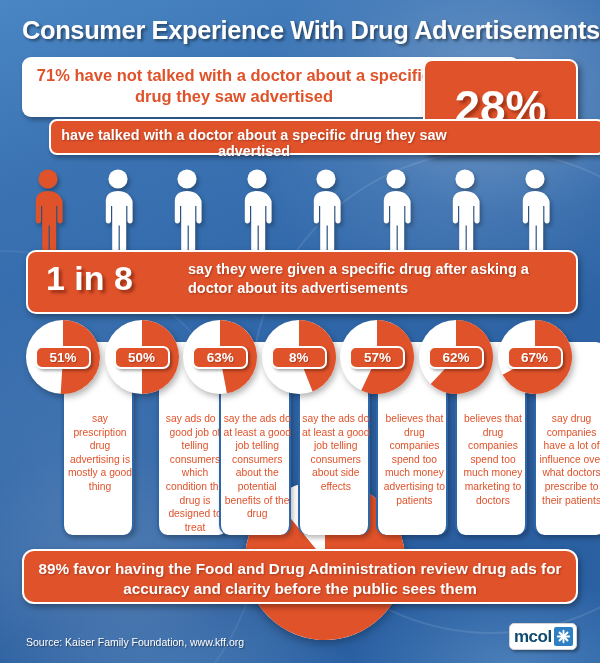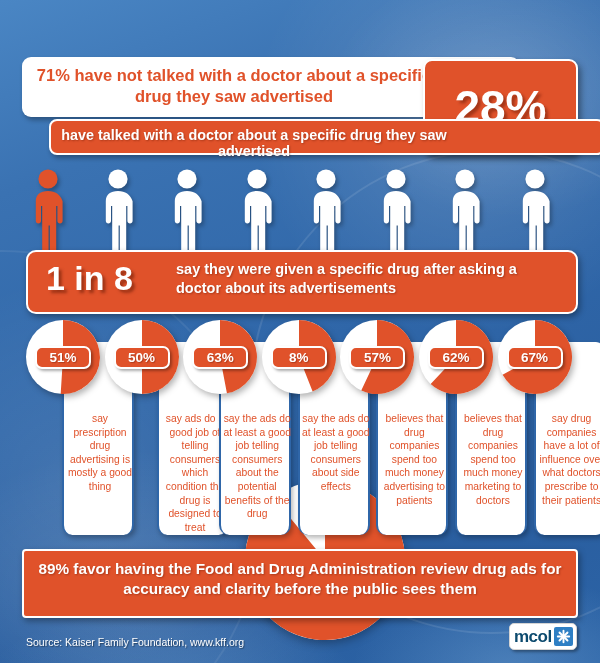--- a/index.html
+++ b/index.html
@@ -79,21 +79,21 @@
     background:#E0522A;border-radius:10px;border:2px solid #fff;box-sizing:border-box;
     box-shadow:2px 3px 6px rgba(0,0,0,.35);
     padding-left:46px;
   }
   .oie-big{
     position:absolute;left:18px;top:3px;
     color:#fff;font-weight:bold;font-size:34px;line-height:46px;
     text-shadow:3px 3px 3px rgba(90,20,0,.5);
   }
   .oie-txt{
-    position:absolute;left:148px;top:8px;width:370px;
+    position:absolute;left:160px;top:8px;width:370px;
     color:#fff;font-weight:bold;font-size:14.5px;line-height:18.5px;
     text-shadow:1px 1px 2px rgba(90,20,0,.4);
   }
 
   
   .bigpie{position:absolute;left:245px;top:480px;width:160px;height:160px;
           filter:drop-shadow(0 3px 5px rgba(0,0,0,.30));}
 
   
   .cards{position:absolute;left:26px;top:320px;width:552px;height:215px;}
@@ -114,22 +114,22 @@
   .pct{
     position:absolute;top:26px;width:56px;height:23px;
     background:#E0522A;border:2px solid #fff;border-radius:7px;box-sizing:border-box;
     color:#ffffff;font-weight:bold;font-size:13.5px;line-height:19px;text-align:center;
     z-index:5;box-shadow:2px 2px 3px rgba(0,0,0,.33);
     text-shadow:1px 1px 1px rgba(90,20,0,.35);
   }
 
   
   .fda{
-    position:absolute;left:22px;top:549px;width:556px;height:69px;
-    background:#E0522A;border-radius:4px;border:2px solid #fff;box-sizing:border-box;
+    position:absolute;left:22px;top:549px;width:556px;height:55px;
+    background:#E0522A;border-radius:12px;border:2px solid #fff;box-sizing:border-box;
     box-shadow:2px 3px 6px rgba(0,0,0,.35);
   }
   .fda-txt{
     position:absolute;left:8px;top:8px;width:536px;
     color:#fff;font-weight:bold;font-size:15.3px;line-height:19.5px;text-align:center;
     text-shadow:1px 1px 2px rgba(90,20,0,.4);
   }
 
   
   .source{
@@ -156,20 +156,21 @@
 
 <div id="poster">
 
   <div class="swoosh sw1"></div>
   <div class="swoosh sw2"></div>
   <div class="swoosh sw3"></div>
   <div class="swoosh sw4"></div>
   <div class="arcline a1"></div>
   <div class="arcline a2"></div>
 
+  <div class="title">Consumer Experience With Drug Advertisements</div>
 
   <div class="hdr">
     <div class="hdr-white">
       <div class="hdr-white-txt">71% have not talked with a doctor about a specific drug they saw advertised</div>
     </div>
     <div class="hdr-28">28%</div>
     <div class="hdr-orange">
       <div class="hdr-orange-txt">have talked with a doctor about a specific drug they saw advertised</div>
     </div>
   </div>

